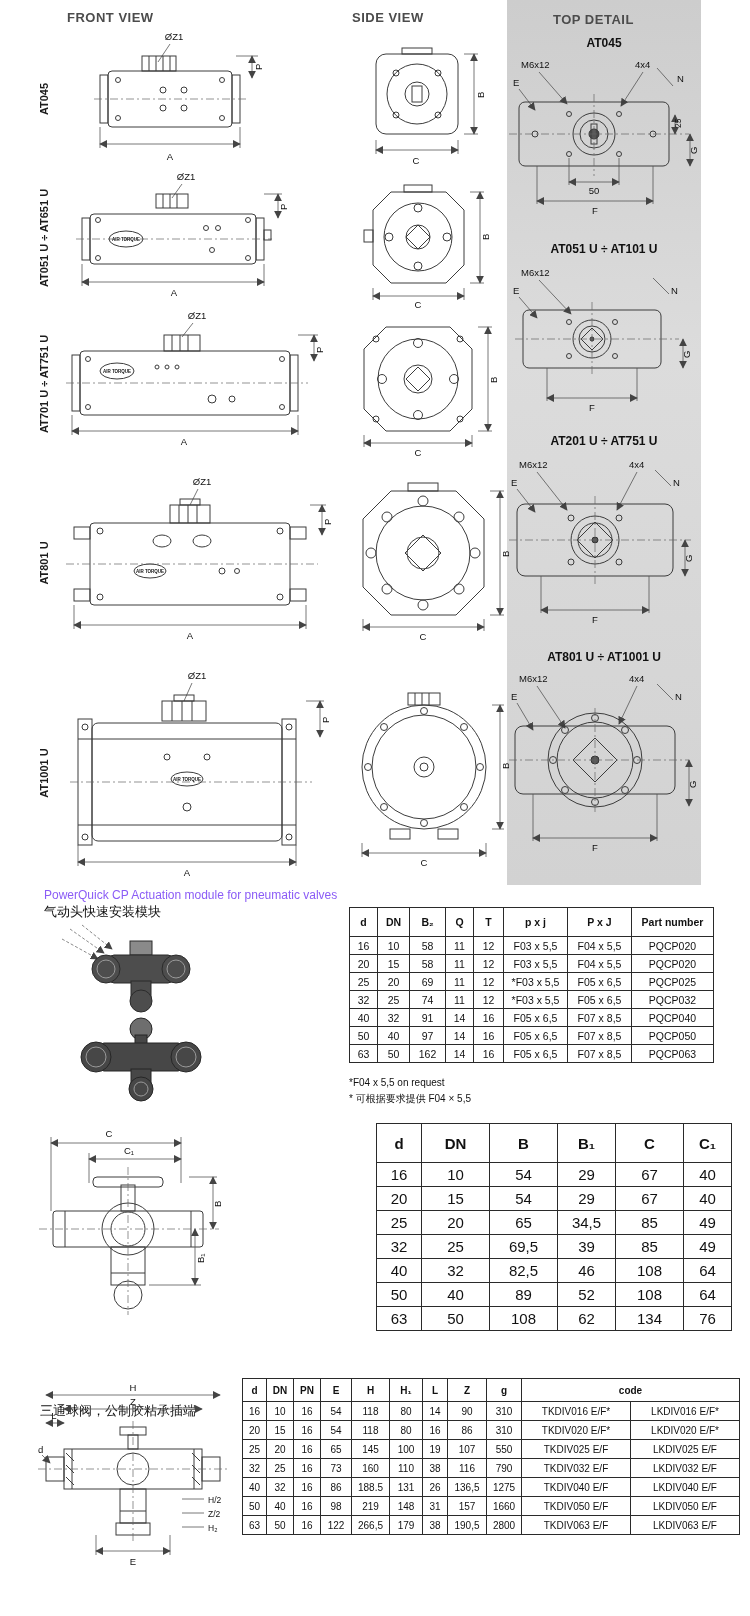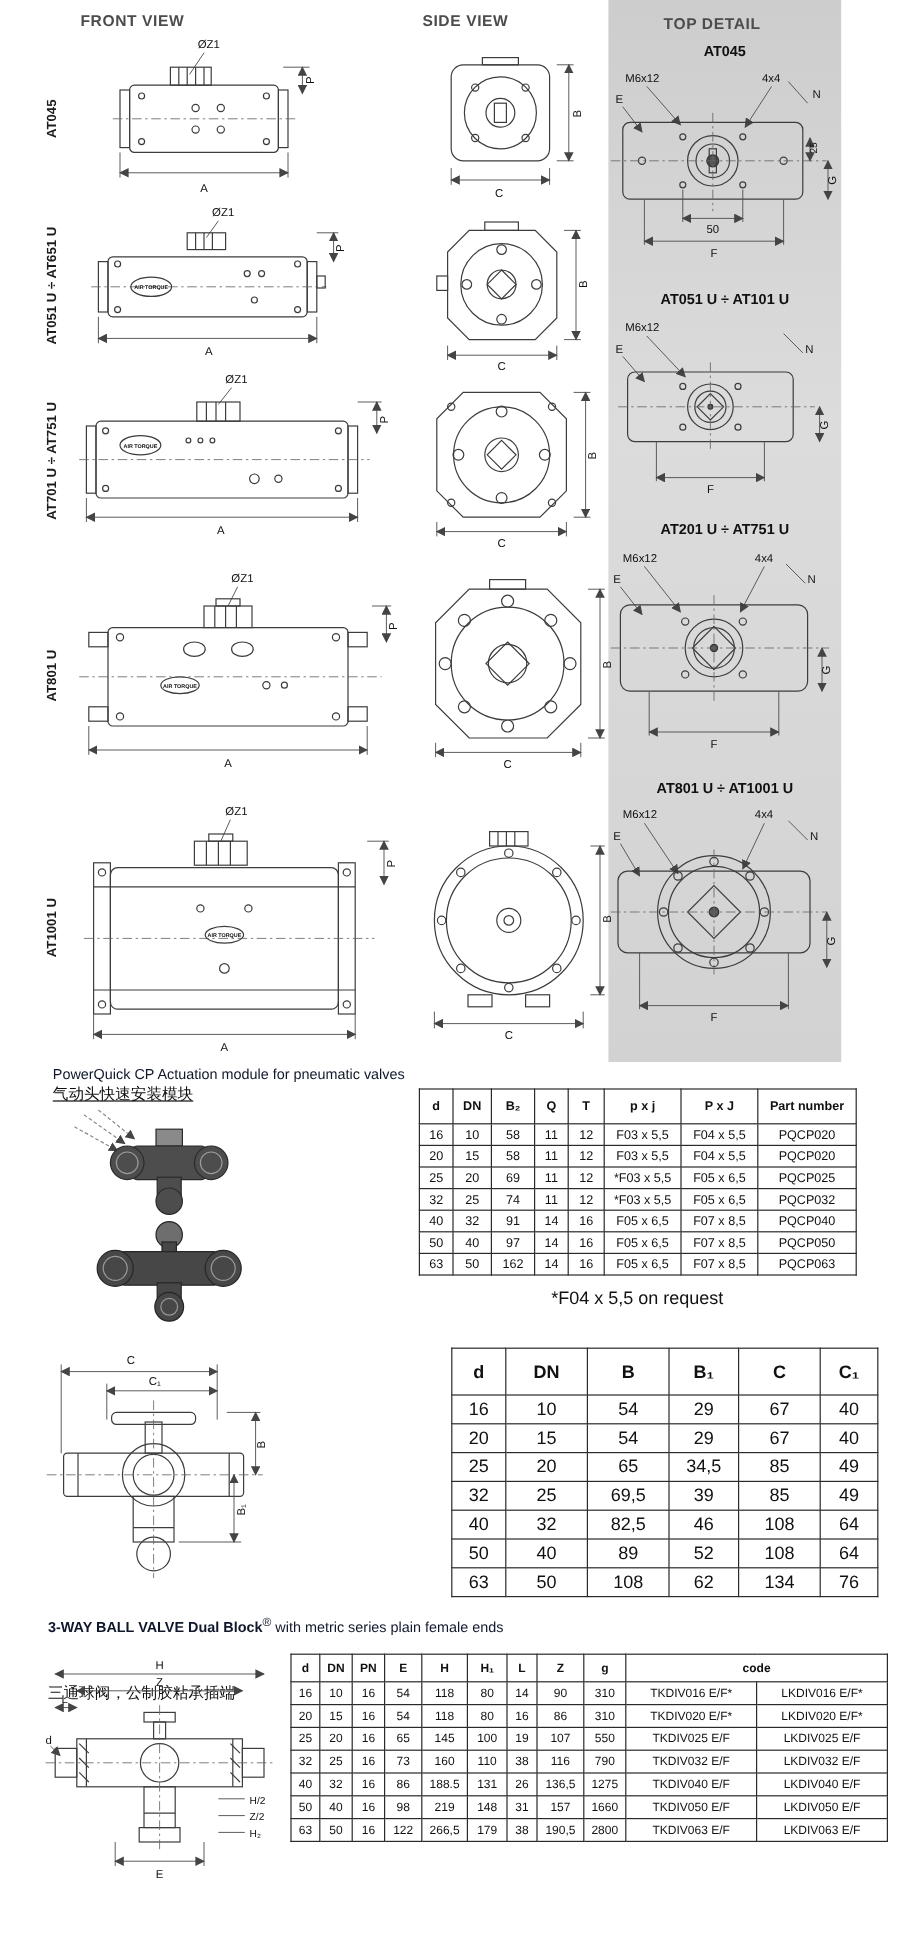--- a/index.html
+++ b/index.html
@@ -18,29 +18,29 @@
   .dwg line,.dwg rect,.dwg circle,.dwg ellipse,.dwg path,.dwg polygon{fill:none;stroke:#3c3c3c;stroke-width:1;}
   .dwg .dim{stroke:#555;stroke-width:.8;}
   .dwg .cl{stroke:#666;stroke-width:.7;stroke-dasharray:8 3 2 3;}
   .dwg .fillc{fill:#555;stroke:#333;}
   .dwg text{fill:#111;stroke:none;font-size:9.5px;font-family:"Liberation Sans",sans-serif;}
   .dwg text.sm{font-size:8.5px;}
   .dwg text.logo{font-size:4.5px;font-weight:bold;}
   .td-panel{position:absolute;left:503px;width:194px;}
   .td-title{text-align:center;font-size:12px;font-weight:bold;color:#101010;margin-bottom:2px;}
   
-  .sec-title{position:absolute;font-size:12px;color:#0f172a;}
+  .sec-title{position:absolute;font-size:12px;color:#8b5cf6;}
   .sec-title-cn{position:absolute;font-size:13px;color:#101010;}
   table{border-collapse:collapse;table-layout:fixed;background:#fff;}
   th,td{border:1px solid #2a2a2a;text-align:center;overflow:hidden;}
   th{font-weight:bold;}
   .pq-table{position:absolute;left:345px;top:22px;width:364px;font-size:10.5px;}
   .pq-table th{height:26px;padding:1px 2px;}
   .pq-table td{height:17px;padding:0 2px;}
-  .pq-notes{position:absolute;left:345px;top:190px;width:364px;text-align:center;font-size:15px;line-height:16px;}
+  .pq-notes{position:absolute;left:345px;top:190px;width:364px;text-align:left;font-size:10px;line-height:16px;}
   .dim-table{position:absolute;left:372px;top:8px;width:355px;font-size:15px;}
   .dim-table th{height:36px;font-size:15px;padding:1px 4px;}
   .dim-table td{height:23px;padding:0 4px;}
   .bv-title-bold{font-weight:bold;font-size:12px;}
   .bv-title-rest{font-size:12px;}
   .bv-table{position:absolute;left:238px;top:33px;width:497px;font-size:10px;}
   .bv-table th{height:20px;padding:1px 1px;}
   .bv-table td{height:18px;padding:0 1px;}
   .bv-notes{position:absolute;left:362px;top:195px;font-size:10.5px;line-height:16px;}
   .photo{overflow:visible;}
@@ -476,21 +476,21 @@
         <line class="dim" x1="26" y1="128" x2="26" y2="175"></line>
         <line class="dim" x1="150" y1="128" x2="150" y2="175"></line>
         <line class="dim" x1="26" y1="172" x2="150" y2="172" marker-start="url(#arr)" marker-end="url(#arr)"></line>
         <text x="88" y="185" text-anchor="middle">F</text>
       </svg>
     </div>
   </section>
 
   <section style="top:885px;height:230px;">
     <div class="sec-title" style="left:40px;top:3px;">PowerQuick CP  Actuation module for pneumatic valves</div>
-    <div class="sec-title-cn" style="left:40px;top:18px;text-decoration:underline;">气动头快速安装模块</div>
+    <div class="sec-title-cn" style="left:40px;top:18px;">气动头快速安装模块</div>
 
     <svg class="photo" style="position:absolute;left:48px;top:38px;" width="180" height="180" viewBox="0 0 180 180">
       <g stroke="#8a8a8a" stroke-dasharray="3 2" fill="none">
         <line x1="18" y1="6" x2="52" y2="30" marker-end="url(#arr)"></line>
         <line x1="30" y1="2" x2="60" y2="26" marker-end="url(#arr)"></line>
         <line x1="10" y1="16" x2="46" y2="36" marker-end="url(#arr)"></line>
       </g>
       <g fill="#4d4d4d" stroke="#2b2b2b">
         <rect x="78" y="18" width="22" height="14" fill="#8a8a8a"></rect>
         <rect x="58" y="32" width="62" height="28" rx="4"></rect>
@@ -611,20 +611,21 @@
             <td>16</td>
             <td>F05 x 6,5</td>
             <td>F07 x 8,5</td>
             <td>PQCP063</td>
           </tr>
         </tbody>
     </table>
 
     <div class="pq-notes">
       <div>*F04 x 5,5 on request</div>
+      <div>* 可根据要求提供 F04 × 5,5</div>
     </div>
   </section>
 
   <section style="top:1115px;height:230px;">
     <svg class="dwg" style="position:absolute;left:25px;top:8px;" width="210" height="210" viewBox="0 0 210 210">
       <line class="dim" x1="22" y1="14" x2="22" y2="88"></line>
       <line class="dim" x1="152" y1="14" x2="152" y2="60"></line>
       <line class="dim" x1="22" y1="20" x2="152" y2="20" marker-start="url(#arr)" marker-end="url(#arr)"></line>
       <text x="80" y="14" text-anchor="middle">C</text>
       <line class="dim" x1="60" y1="30" x2="60" y2="60"></line>
@@ -724,21 +725,20 @@
             <td>108</td>
             <td>62</td>
             <td>134</td>
             <td>76</td>
           </tr>
         </tbody>
     </table>
   </section>
 
   <section style="top:1345px;height:271px;">
-    <div class="sec-title" style="left:36px;top:2px;"><span class="bv-title-bold">3-WAY BALL VALVE Dual Block</span><sup>®</sup><span class="bv-title-rest"> with metric series plain female ends</span></div>
     <div class="sec-title-cn" style="left:36px;top:17px;margin-top:40px;">三通球阀，公制胶粘承插端</div>
 
     <svg class="dwg" style="position:absolute;left:28px;top:38px;" width="205" height="190" viewBox="0 0 205 190">
       <line class="dim" x1="14" y1="12" x2="188" y2="12" marker-start="url(#arr)" marker-end="url(#arr)"></line>
       <text x="101" y="8" text-anchor="middle">H</text>
       <line class="dim" x1="32" y1="26" x2="170" y2="26" marker-start="url(#arr)" marker-end="url(#arr)"></line>
       <text x="101" y="22" text-anchor="middle">Z</text>
       <line class="dim" x1="14" y1="40" x2="32" y2="40" marker-start="url(#arr)" marker-end="url(#arr)"></line>
       <text x="22" y="36" text-anchor="middle">L</text>
       <rect x="88" y="44" width="26" height="8"></rect>

